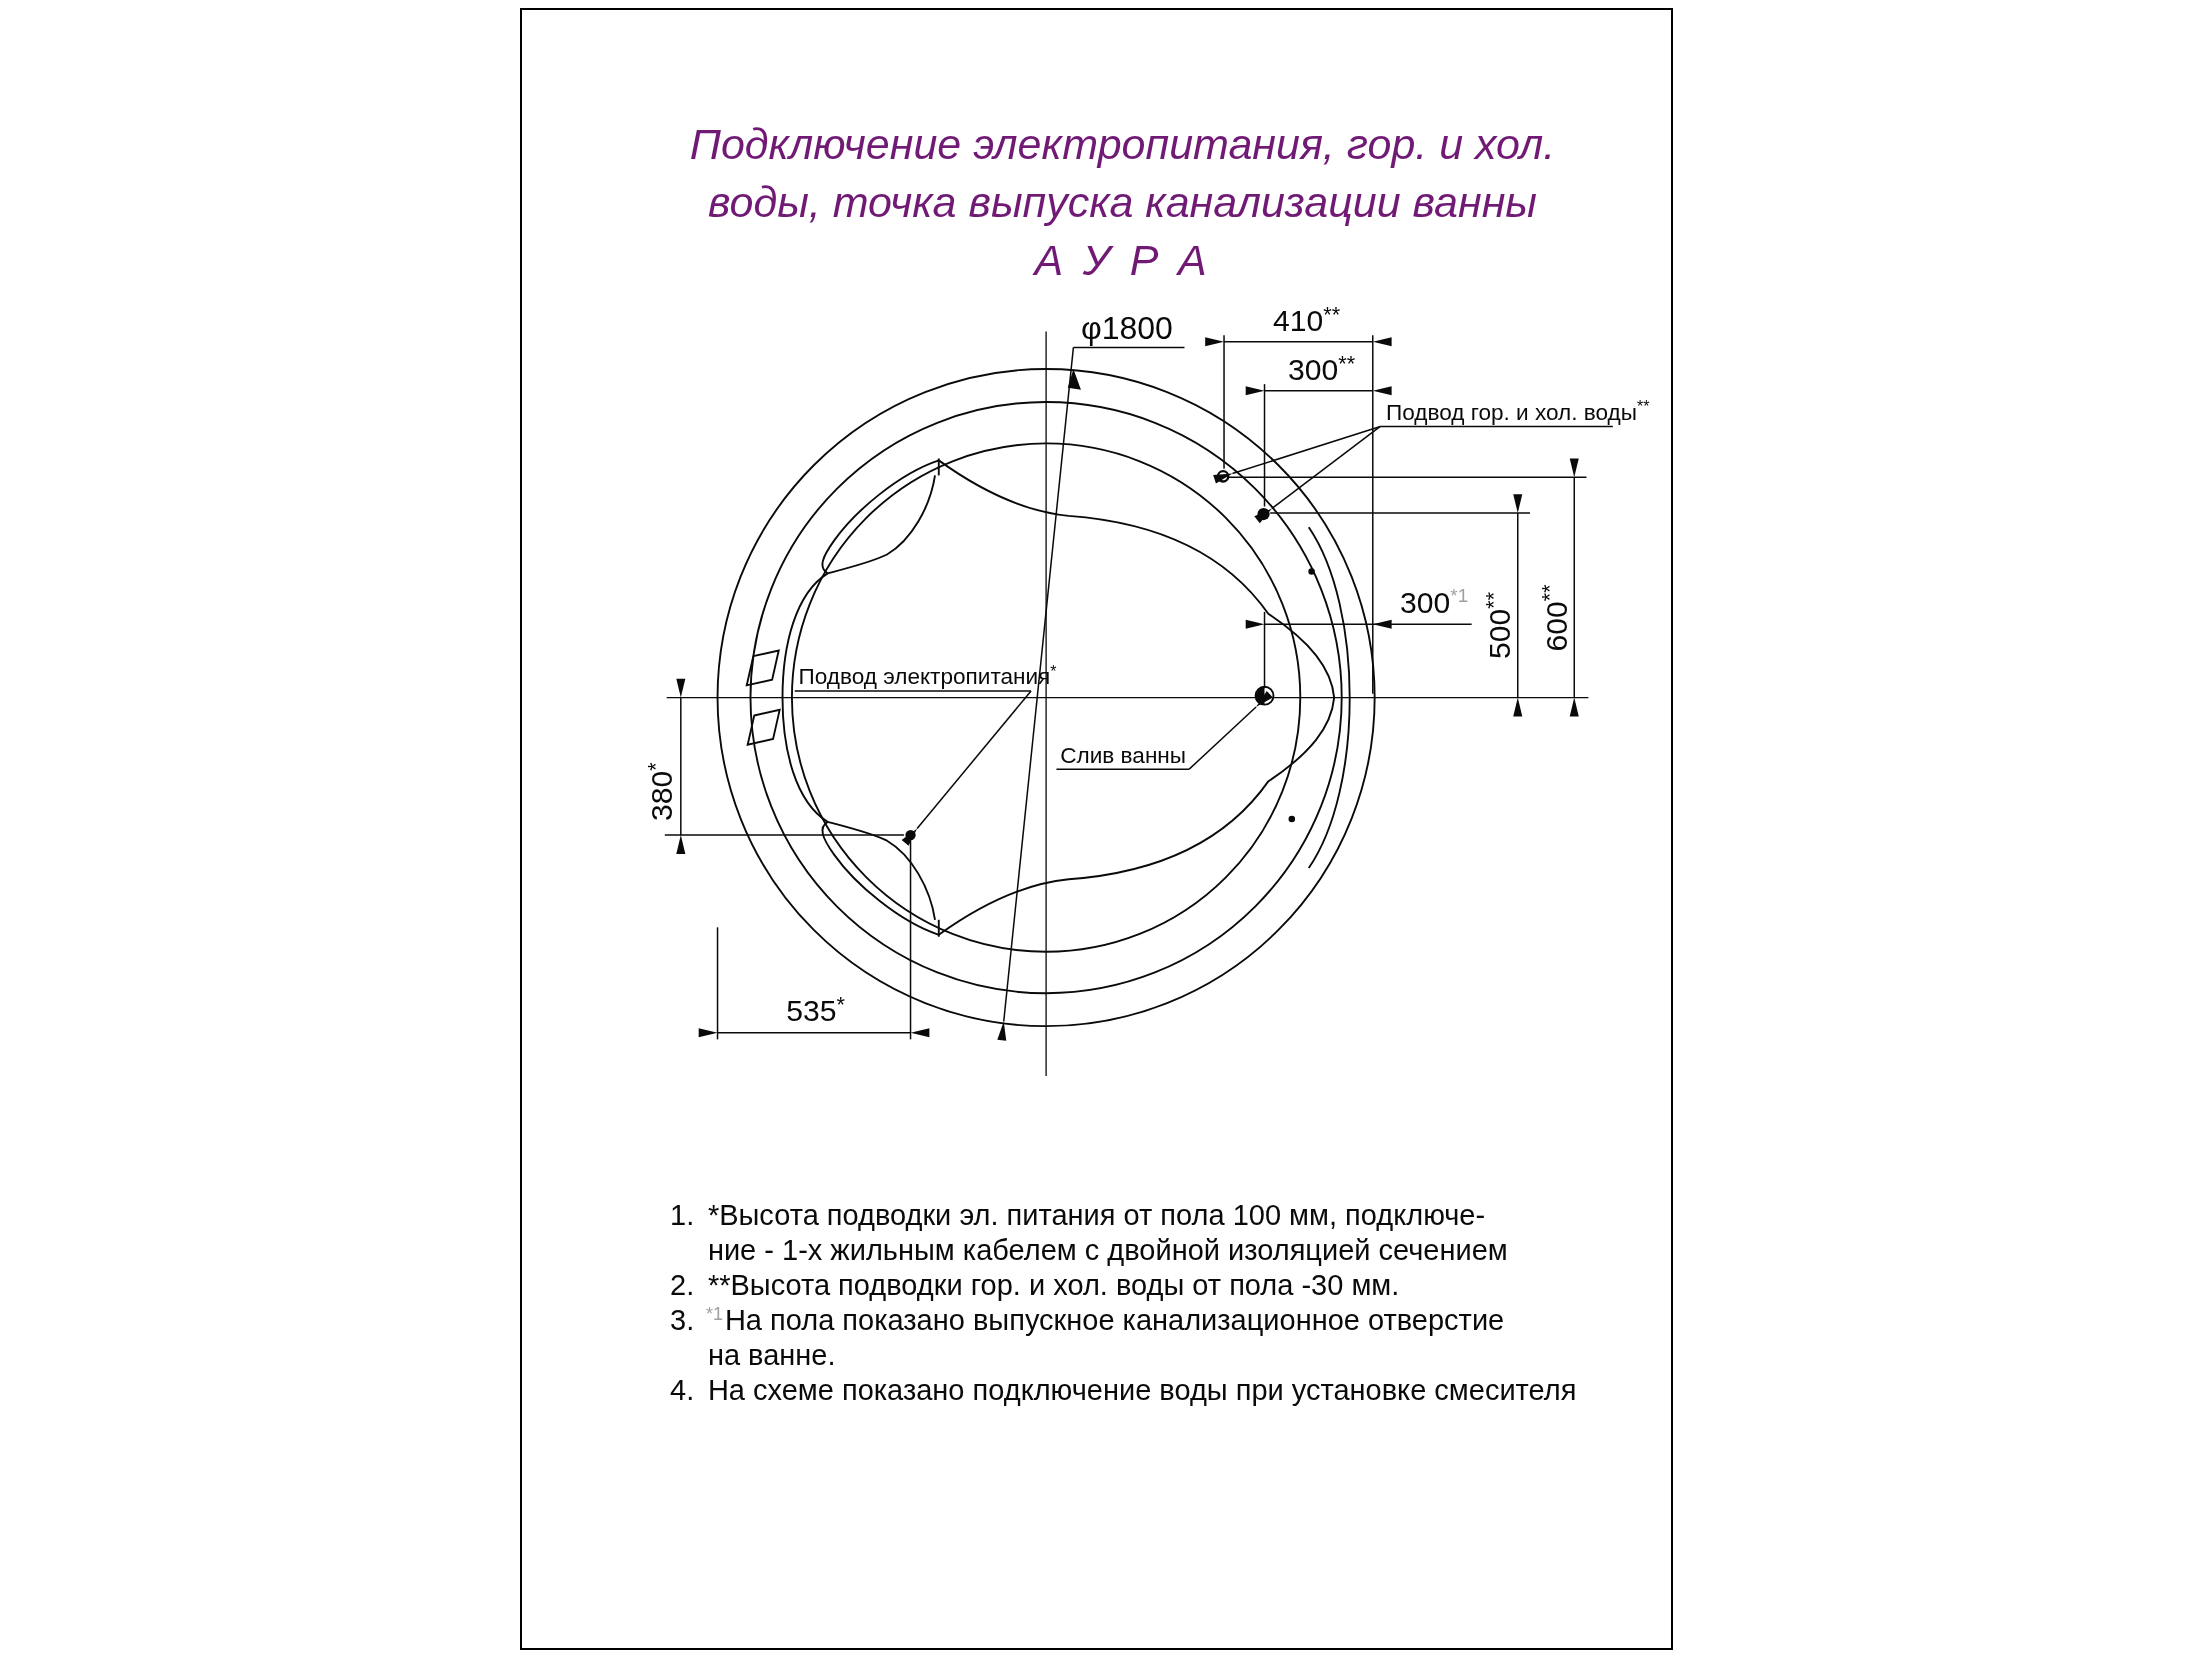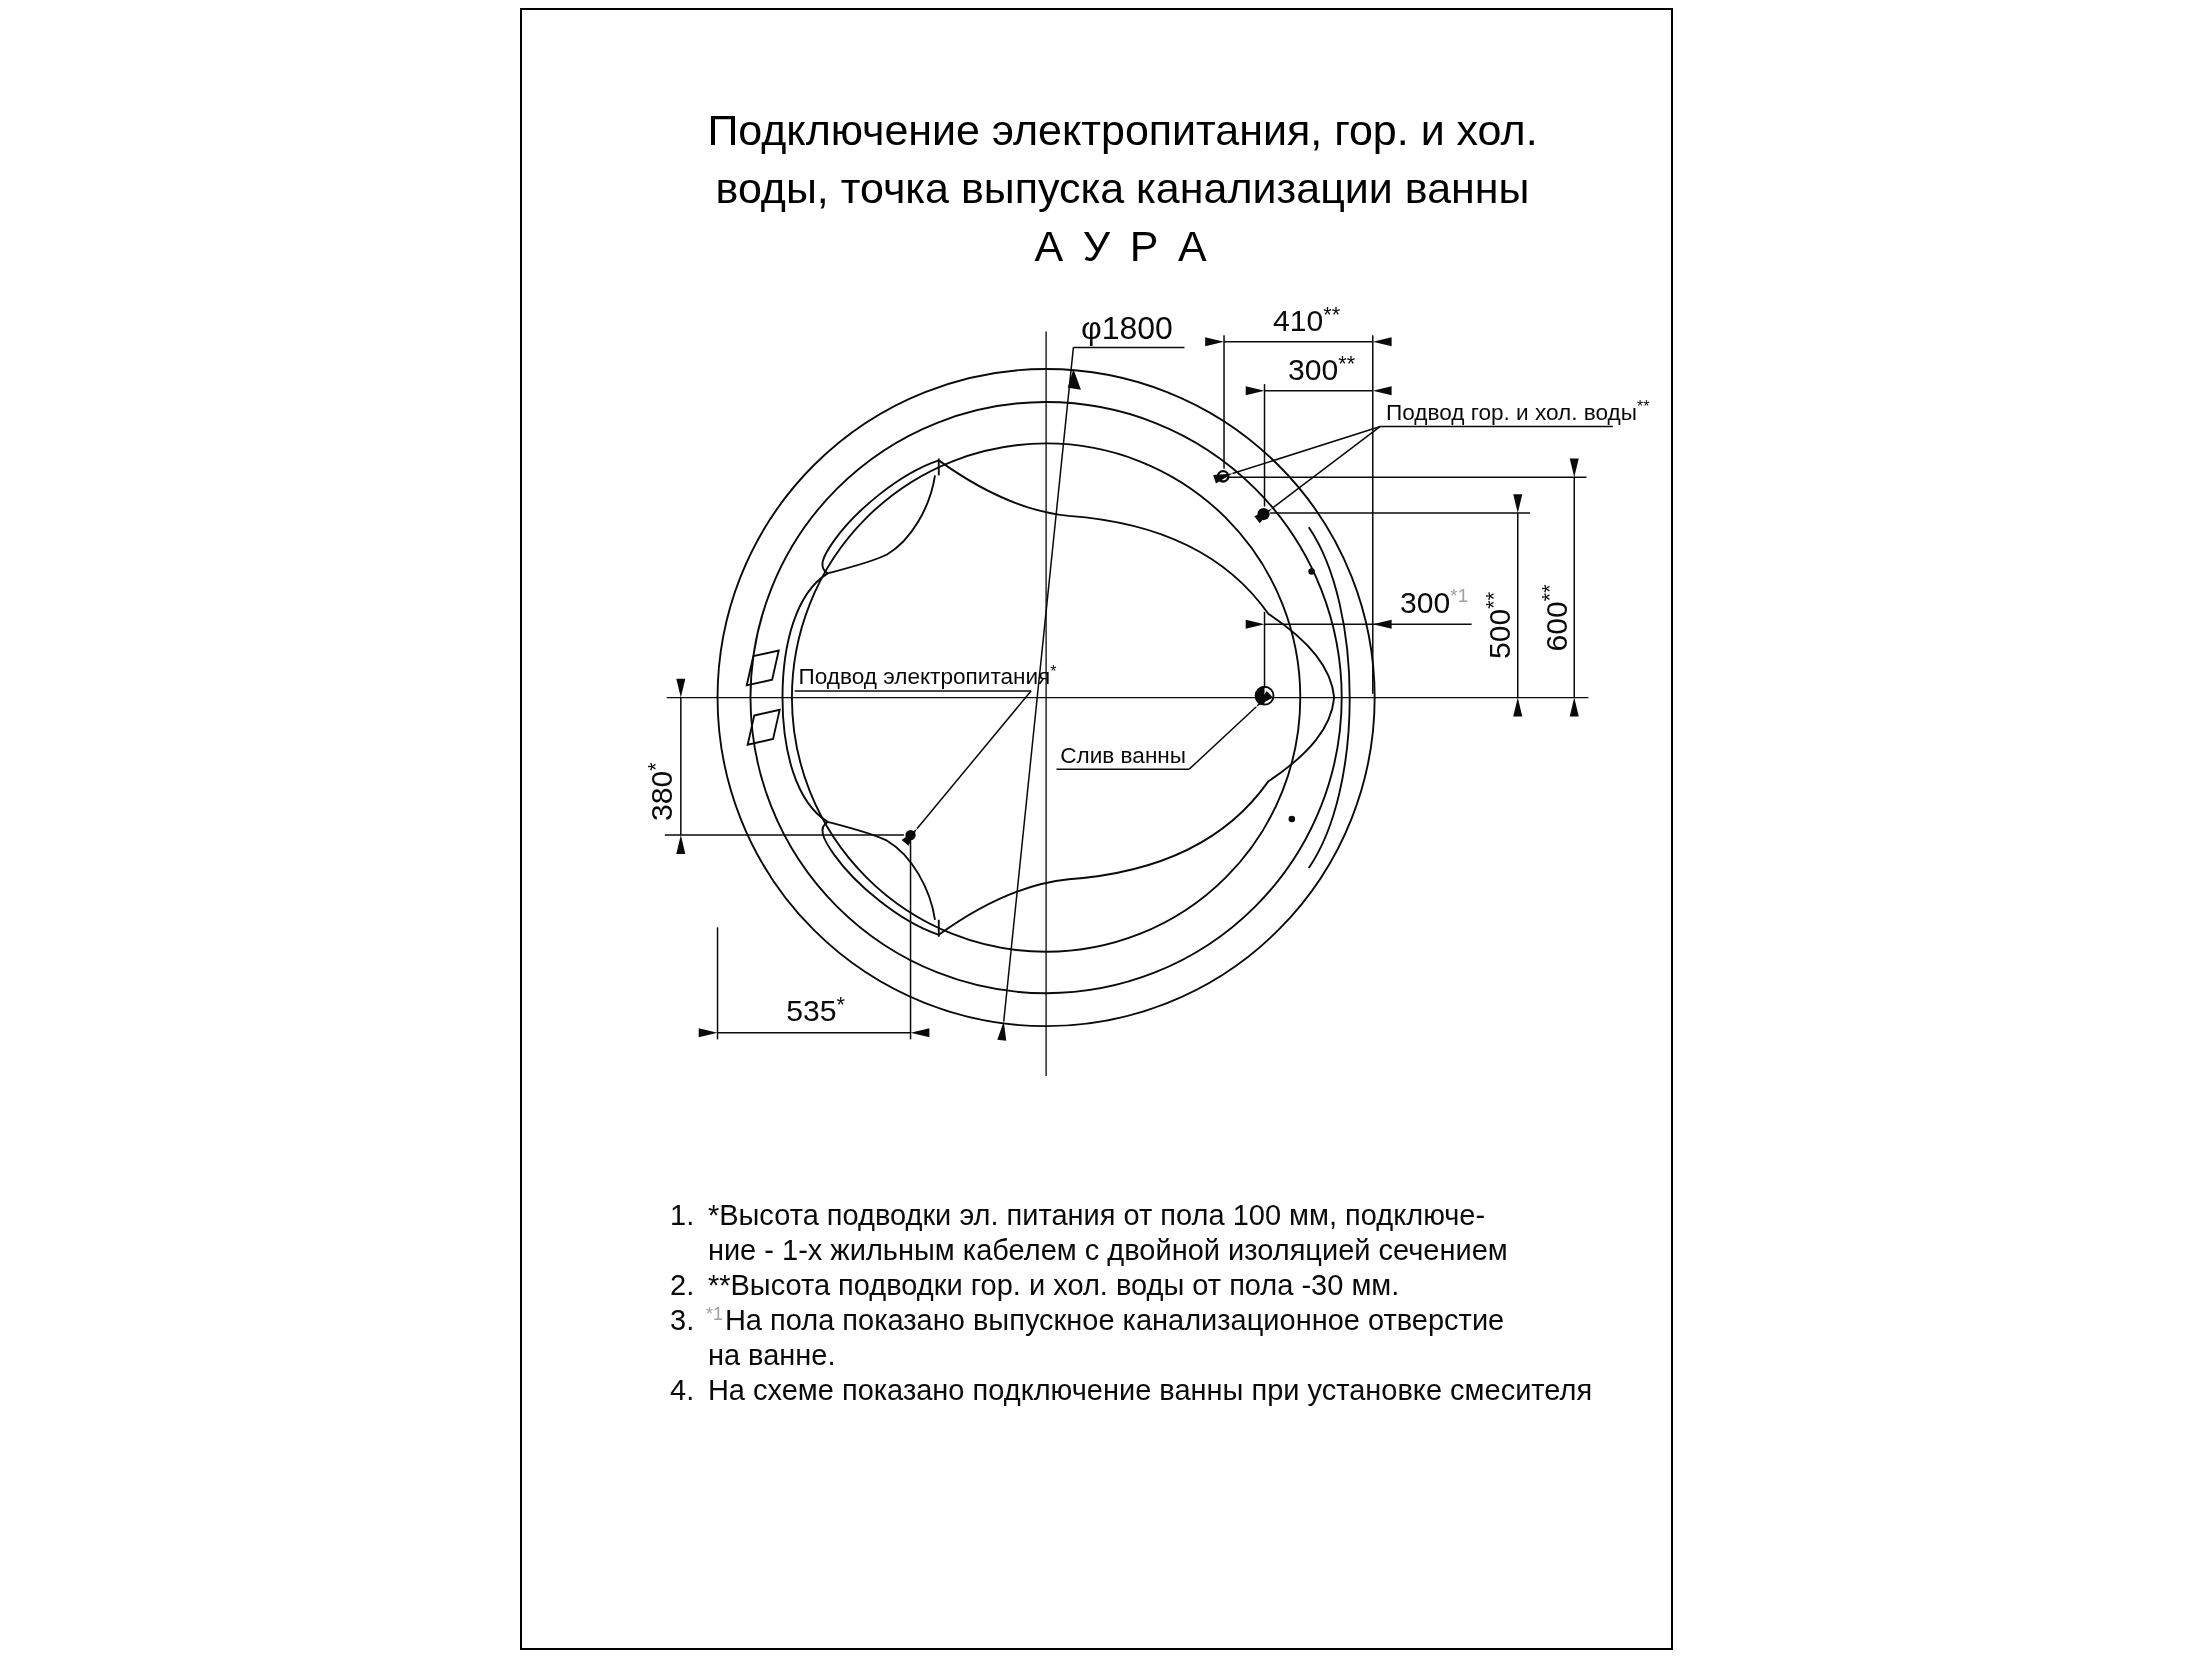--- a/index.html
+++ b/index.html
@@ -13,26 +13,27 @@
   }
   .sheet{
     position:absolute;
     left:520px;top:7.5px;width:1153px;height:1642px;
     background:#ffffff;
     border:2.8px solid #000;
     box-sizing:border-box;
   }
   .title-block{
     position:absolute;
-    left:614px;top:101px;width:1017px;
+    left:614px;top:115px;width:1017px;
     text-align:center;
     font-size:43px;
     line-height:58px;
-    color:#000000;
+    color:#701a75;
     white-space:nowrap;
+    font-style:italic;
   }
   .title-block .t3{letter-spacing:3.8px;}
   svg.draw{position:absolute;left:0;top:0;width:2208px;height:1656px;}
   svg.draw text{
     font-family:"Liberation Sans","DejaVu Sans",sans-serif;
     fill:#0a0a0a;
   }
   .dim-text{font-size:32px;}
   .dim-mark{font-size:23px;}
   .lbl-text{font-size:24px;}
@@ -211,18 +212,18 @@
         <span>На пола показано выпускное канализационное отверстие</span>
     </div>
     <div class="note-line">
       <span class="note-num"></span>
         <span class="note-marker"></span>
         <span>на ванне.</span>
     </div>
     <div class="note-line">
       <span class="note-num">4.</span>
         <span class="note-marker"></span>
-        <span>На схеме показано подключение ванны при установке смесителя</span>
+        <span>На схеме показано подключение воды при установке смесителя</span>
     </div>
   </div>
 
 </div>
 
 
 </body></html>

